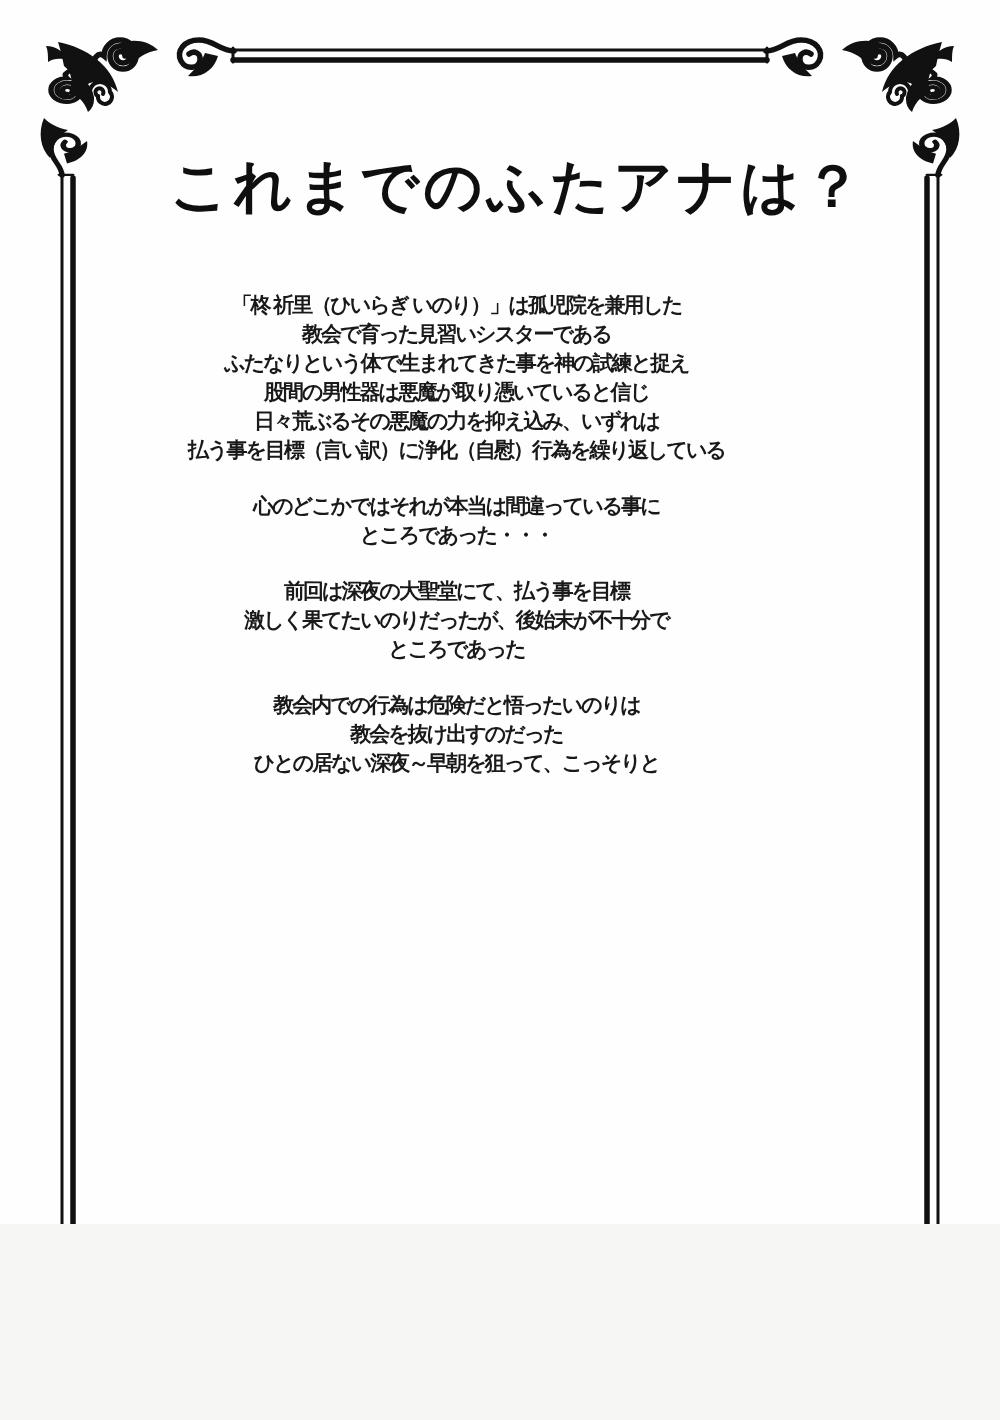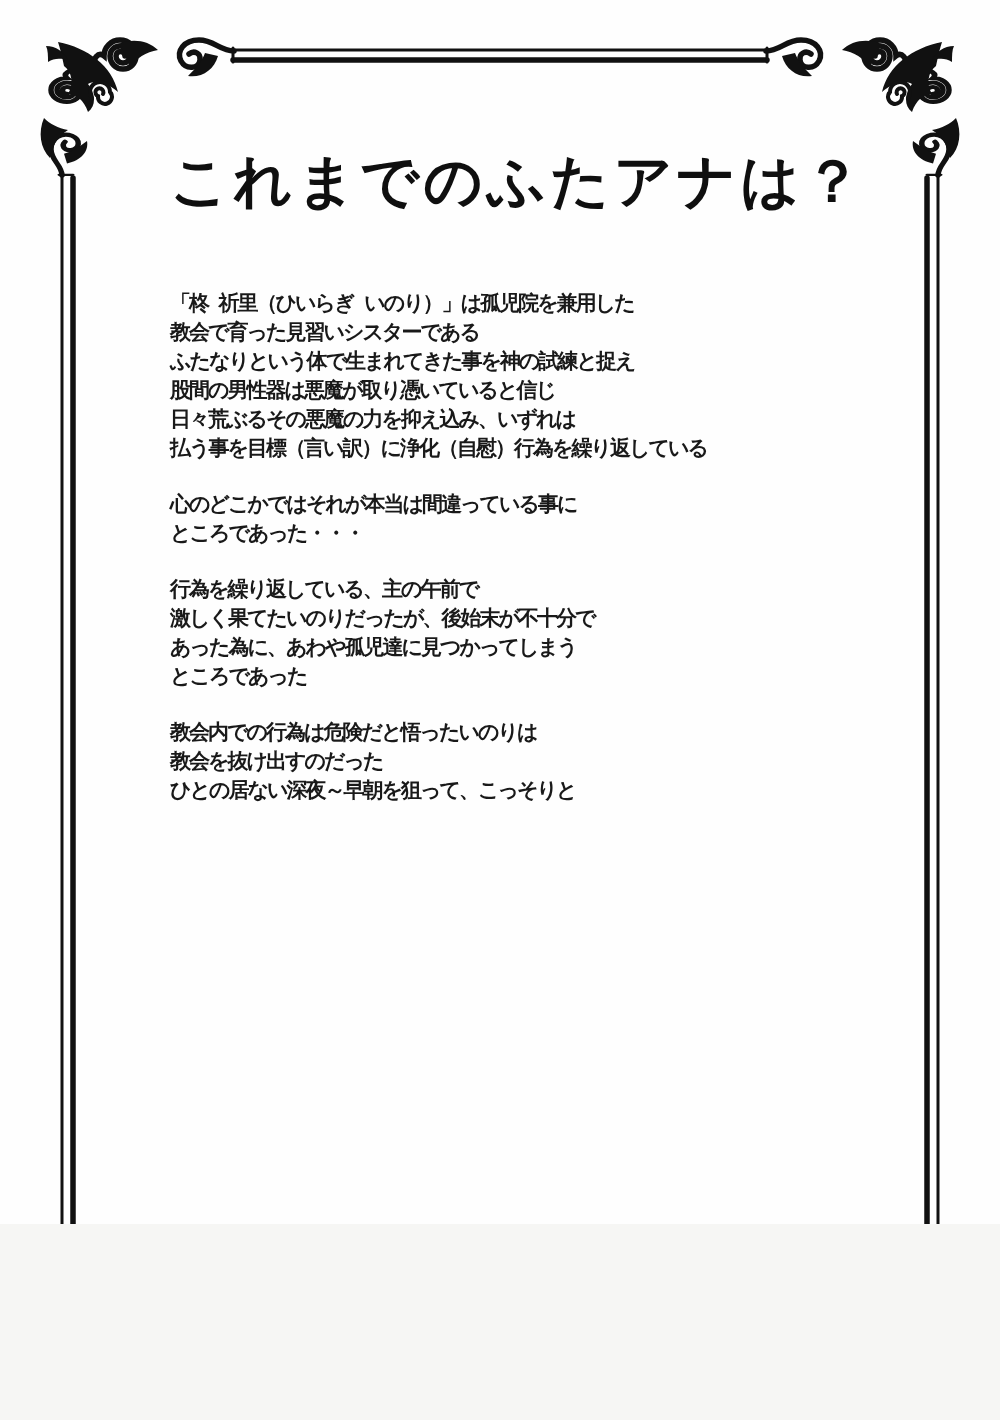--- a/index.html
+++ b/index.html
@@ -1,22 +1,23 @@
 <!DOCTYPE html>
 <html><head>
 <meta charset="utf-8">
 <style>
   html,body{margin:0;padding:0;background:#f6f6f4;}
   #page{
     position:relative;
     width:1000px;height:1224px;
     background:#fefefe;
     overflow:hidden;
-    font-family:Liberation Mono, monospace;
+    font-family:Liberation Sans, sans-serif;
     color:#161616;
+    text-align:center;
   }
   #frame-svg{position:absolute;left:0;top:0;width:1000px;height:1420px;}
   .st3{fill:none;stroke:#111;stroke-width:3;stroke-linecap:round;}
   .st4{fill:none;stroke:#111;stroke-width:4;stroke-linecap:round;}
   .st5{fill:none;stroke:#111;stroke-width:5.5;stroke-linecap:round;}
   .fill{fill:#111;stroke:none;}
   #title{
     position:absolute;left:170px;top:150px;
     font-size:58px;line-height:72px;
     font-weight:bold;
@@ -24,21 +25,21 @@
     color:#0f0f0f;
     white-space:nowrap;
   }
   #story{
     position:absolute;left:170px;top:290px;
     font-size:21px;line-height:29px;
     font-weight:bold;
     letter-spacing:-2px;
     color:#191919;
   }
-  #story .para{margin:0 0 27px 0;}
+  #story .para{margin:0 0 27px 18px;}
   #story .tline{white-space:nowrap;}
   #page-number{
     position:absolute;left:102px;top:1288px;
     font-size:25px;font-weight:bold;
     letter-spacing:1px;
     color:#3b82f6;
   }
 </style>
 </head>
 <body>
@@ -93,23 +94,22 @@
       <div class="tline">ふたなりという体で生まれてきた事を神の試練と捉え</div>
       <div class="tline">股間の男性器は悪魔が取り憑いていると信じ</div>
       <div class="tline">日々荒ぶるその悪魔の力を抑え込み、いずれは</div>
       <div class="tline">払う事を目標（言い訳）に浄化（自慰）行為を繰り返している</div>
     </div>
     <div class="para">
       <div class="tline">心のどこかではそれが本当は間違っている事に</div>
       <div class="tline">ところであった・・・</div>
     </div>
     <div class="para">
-      <div class="tline">行為を繰り返している、主の午前で</div>
+      <div class="tline">前回は深夜の大聖堂にて、払う事を目標</div>
       <div class="tline">激しく果てたいのりだったが、後始末が不十分で</div>
-      <div class="tline">あった為に、あわや孤児達に見つかってしまう</div>
       <div class="tline">ところであった</div>
     </div>
     <div class="para">
       <div class="tline">教会内での行為は危険だと悟ったいのりは</div>
       <div class="tline">教会を抜け出すのだった</div>
       <div class="tline">ひとの居ない深夜～早朝を狙って、こっそりと</div>
     </div>
   </div>
 
   <div id="page-number">P02</div>

